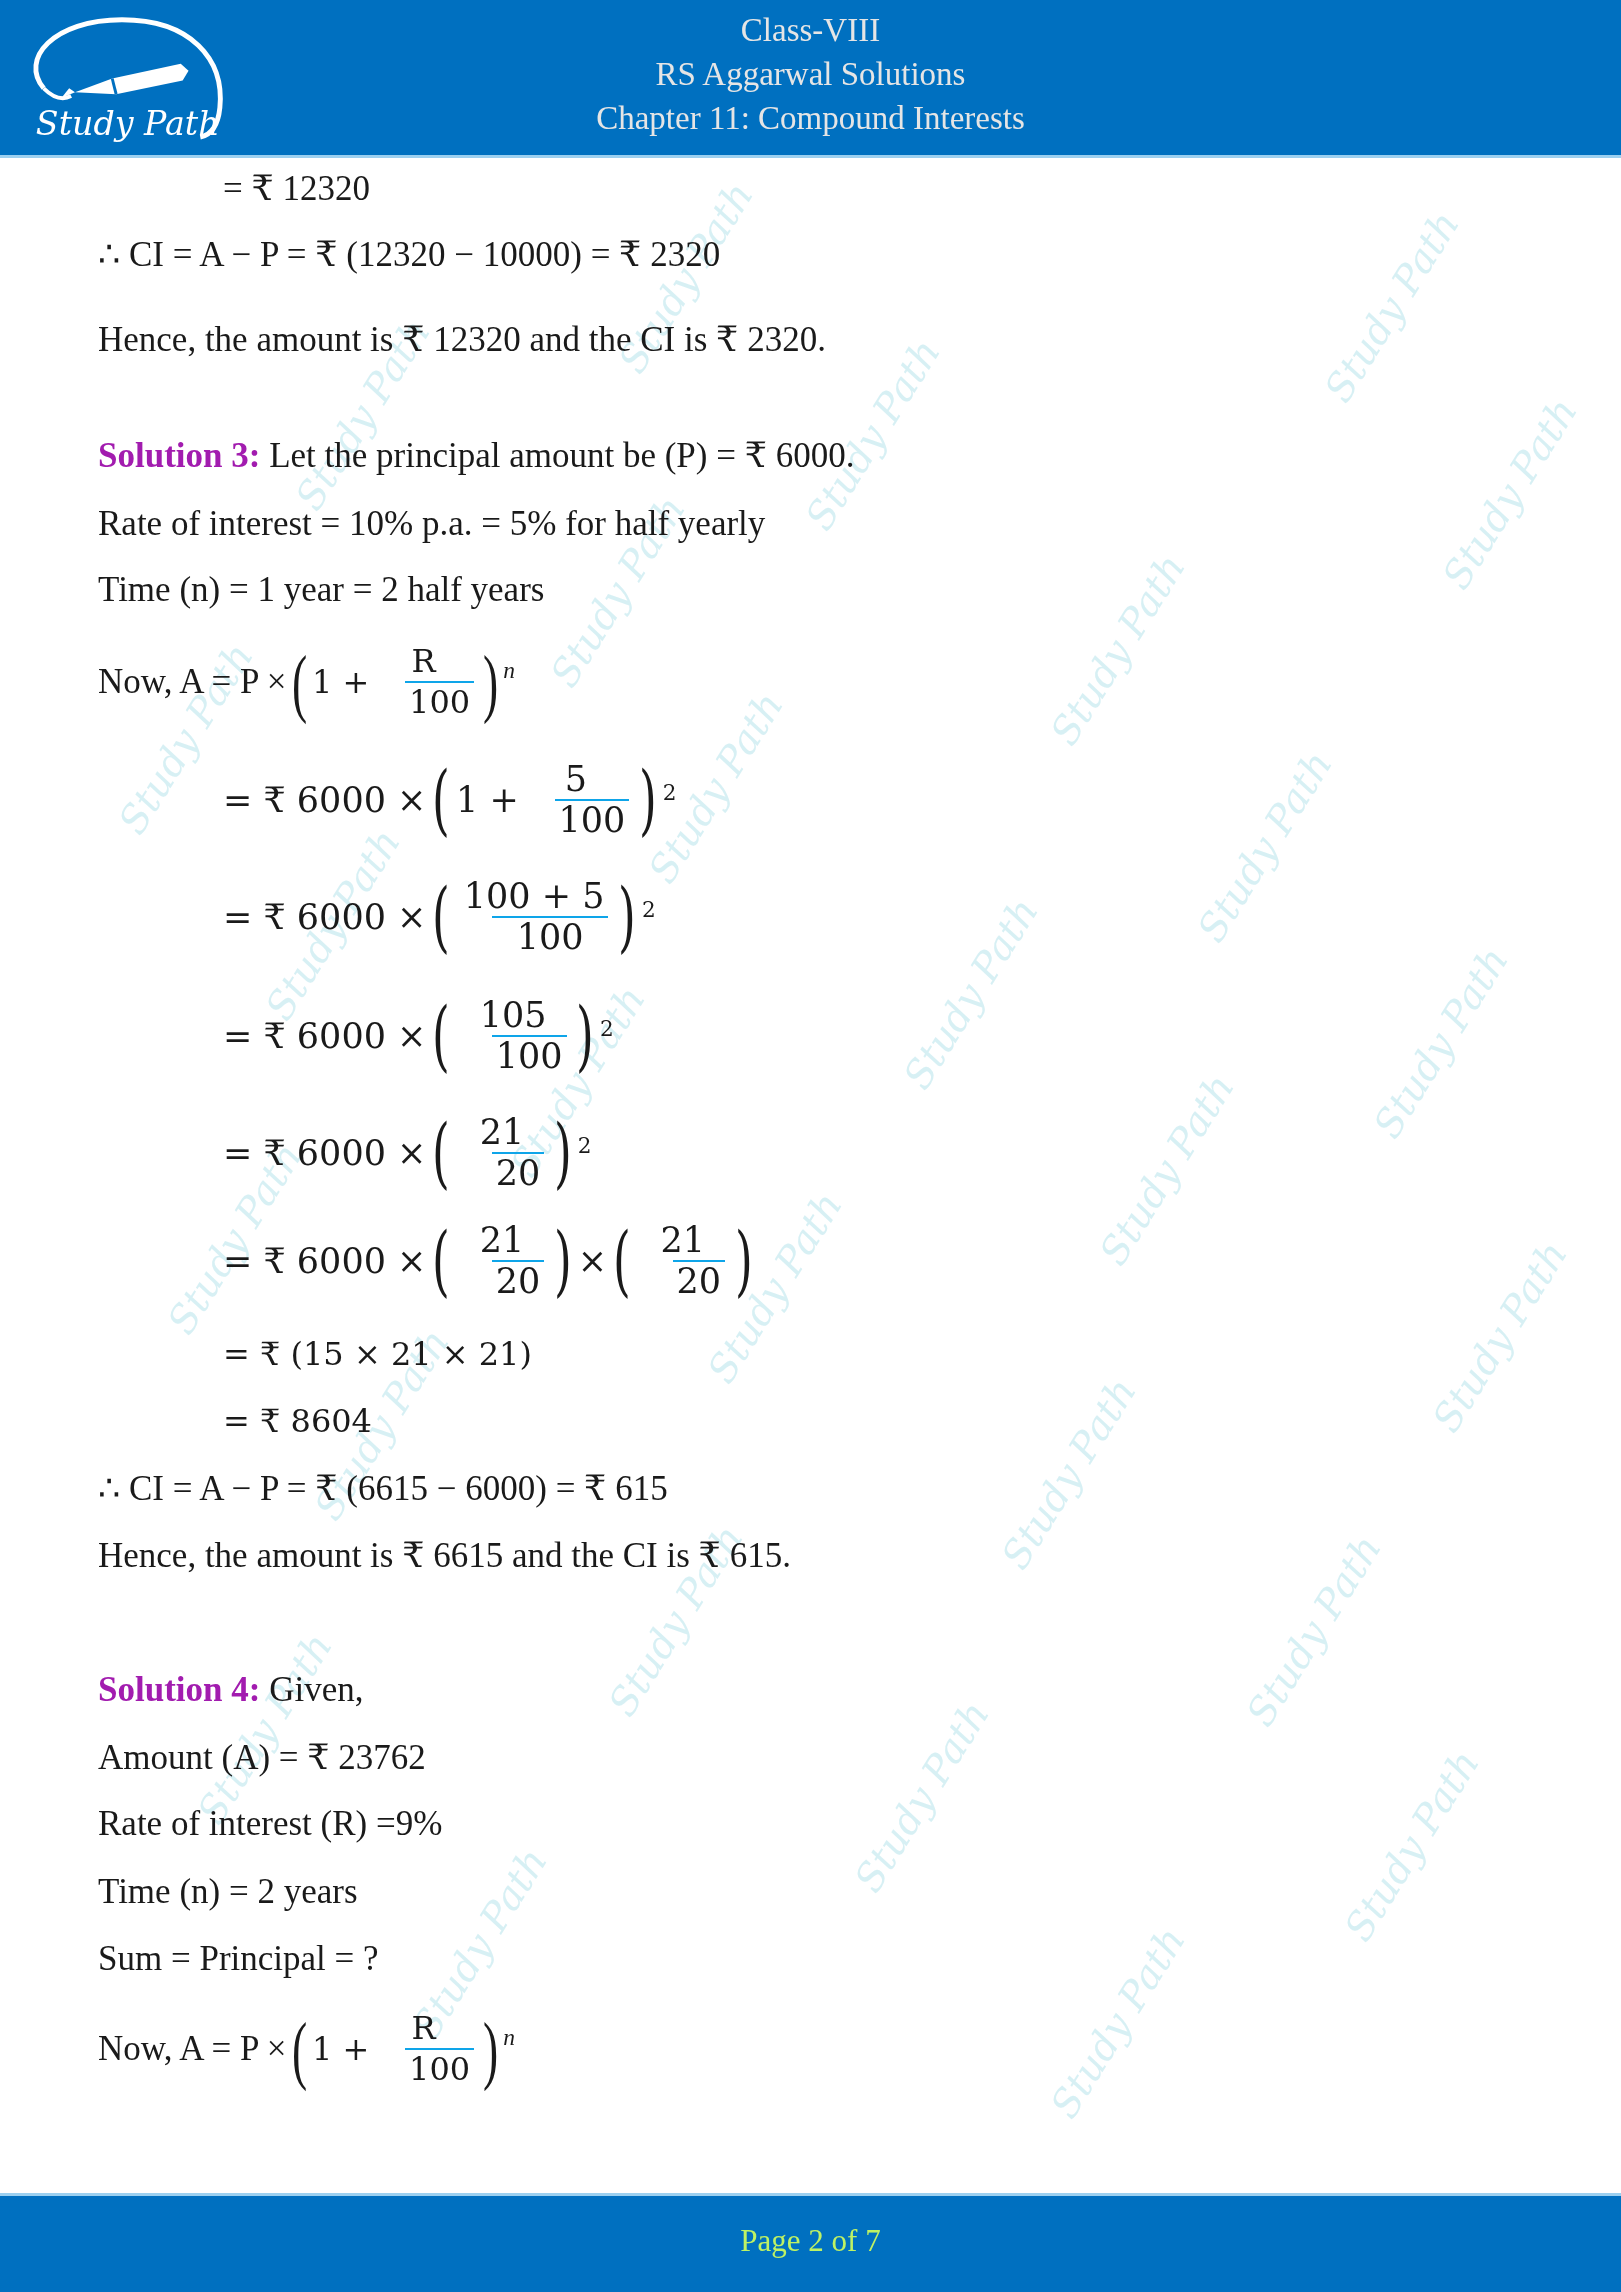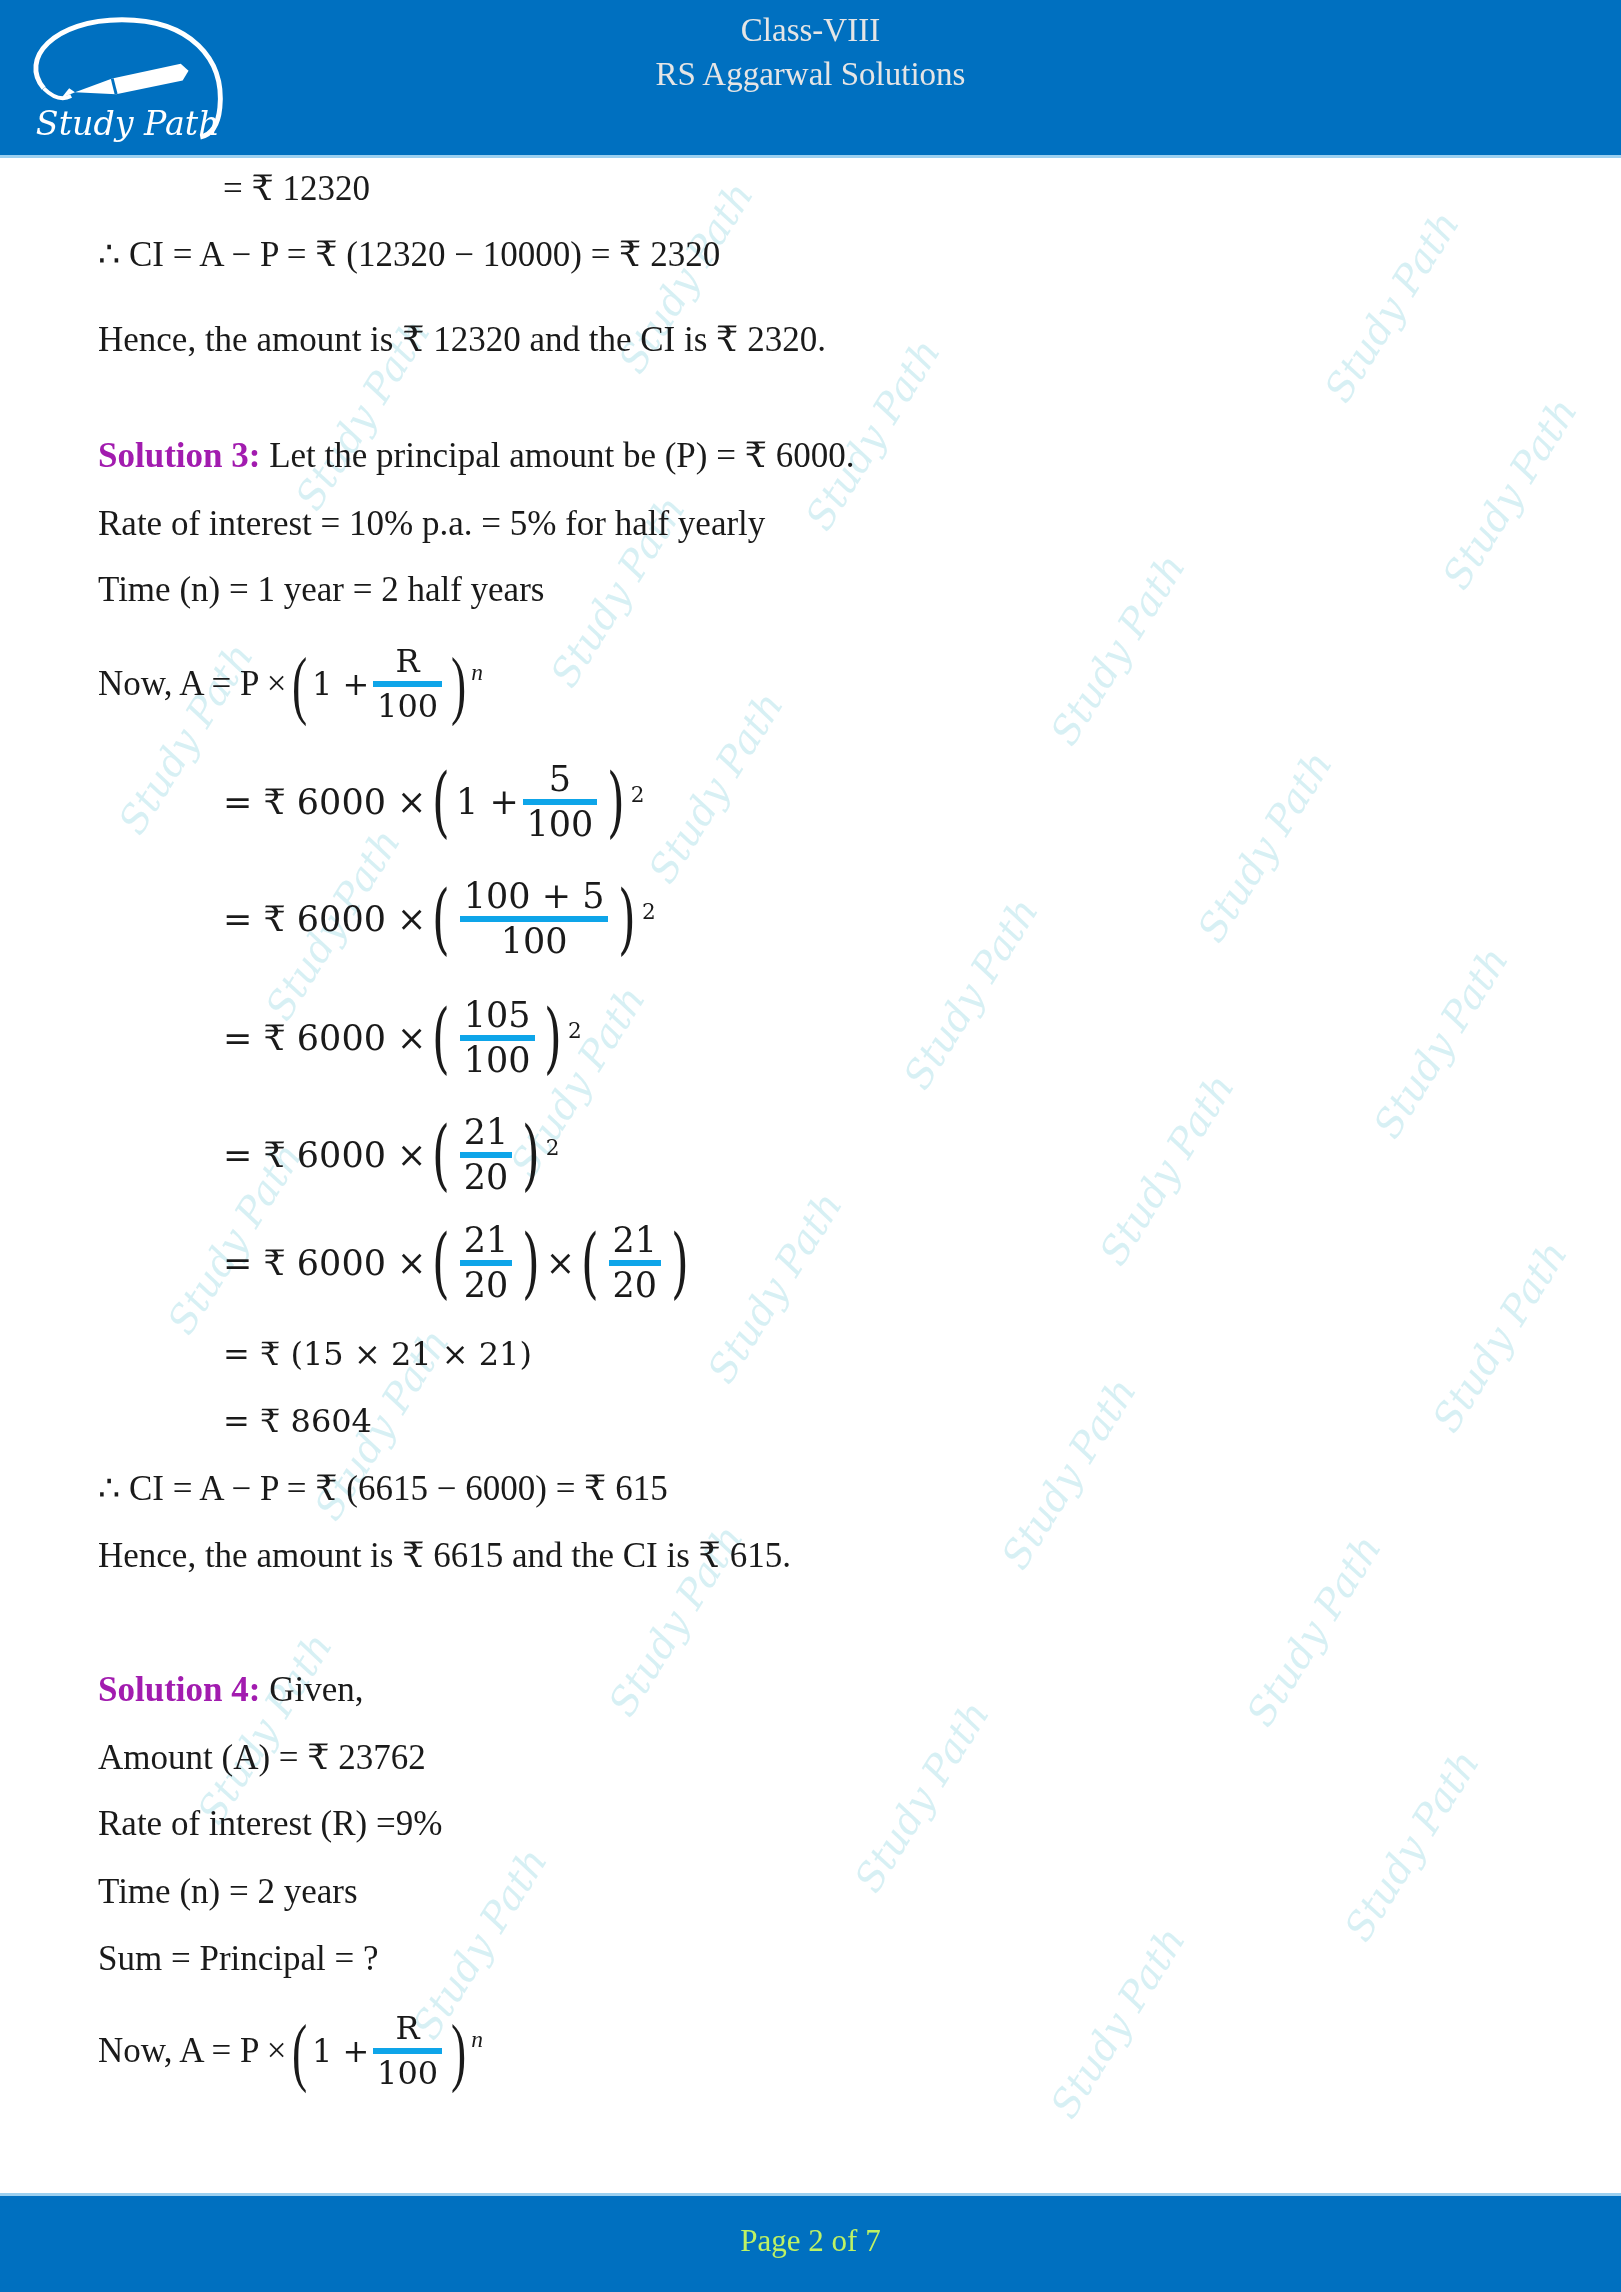--- a/index.html
+++ b/index.html
@@ -34,41 +34,42 @@
     .content { position: absolute; left: 0; top: 0; width: 1621px; }
     .line {
       position: absolute; font-size: 35px; white-space: nowrap; line-height: 43px;
     }
     .indent { left: 223px; }
     .left { left: 98px; }
     .sol-label { color: #a21caf; font-weight: bold; }
     .math { font-family: "DejaVu Serif", serif; font-size: 32px; }
     .frac { display: inline-block; vertical-align: middle; text-align: center; margin: 0 3.9px; }
     .frac .num { display: block; padding: 0 3.9px; line-height: 39px; }
-    .frac .den { display: block; border-top: 6px solid #0ea5e9; padding: 0 3.9px; line-height: 39px; }
+    .frac .den { display: block; border-top: 2px solid #0ea5e9; padding: 0 3.9px; line-height: 39px; margin-left: 32px; }
     .paren { font-size: 76px; font-weight: 200; vertical-align: middle; display: inline-block; transform: scaleX(0.6); line-height: 78px; }
     .sup { font-size: 21.6px; vertical-align: top; position: relative; top: -7.8px; }
     .supi { font-size: 23.5px; font-style: italic; vertical-align: top; position: relative; top: -11.8px; }
     .mathline { position: absolute; white-space: nowrap; display: flex; align-items: center; font-size: 35px; }
   </style>
 </head>
 <body>
 
 <div class="header">
   <svg class="logo" viewBox="0 0 220 140">
     <path d="M30 80 C 5 50, 40 10, 110 10 C 180 10, 215 50, 210 100 C 208 120, 200 128, 190 130" fill="none" stroke="#ffffff" stroke-width="5"></path>
     <path d="M30 80 C 40 90, 50 92, 58 88" fill="none" stroke="#ffffff" stroke-width="4"></path>
     <path d="M62 84 L 100 70 L 170 55 L 178 62 L 172 72 L 104 86 Z" fill="#ffffff"></path>
     <path d="M62 84 L 48 90 L 56 80 Z" fill="#ffffff"></path>
     <line x1="100" y1="70" x2="104" y2="86" stroke="#0070c0" stroke-width="3"></line>
     <text x="22" y="128" fill="#ffffff" font-family="DejaVu Serif, serif" font-style="italic" font-size="34">Study Path</text>
   </svg>
   <div class="header-titles">
     <div>Class-VIII</div>
     <div>RS Aggarwal Solutions</div>
+    <div>Chapter 11: Compound Interests</div>
   </div>
 </div>
 
 <div class="watermarks">
   <span class="wm" style="left:578px;top:98px">Study Path</span>
   <span class="wm" style="left:1284px;top:127px">Study Path</span>
   <span class="wm" style="left:255px;top:235px">Study Path</span>
   <span class="wm" style="left:765px;top:255px">Study Path</span>
   <span class="wm" style="left:1402px;top:314px">Study Path</span>
   <span class="wm" style="left:510px;top:412px">Study Path</span>

